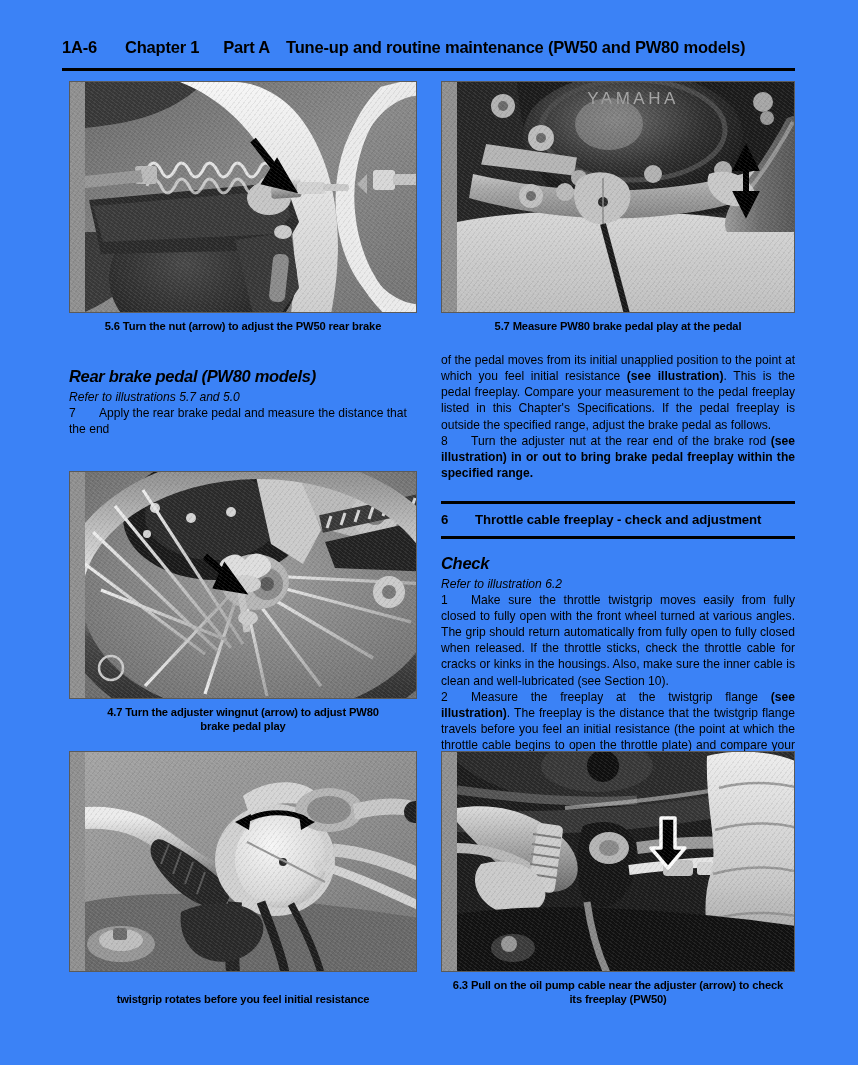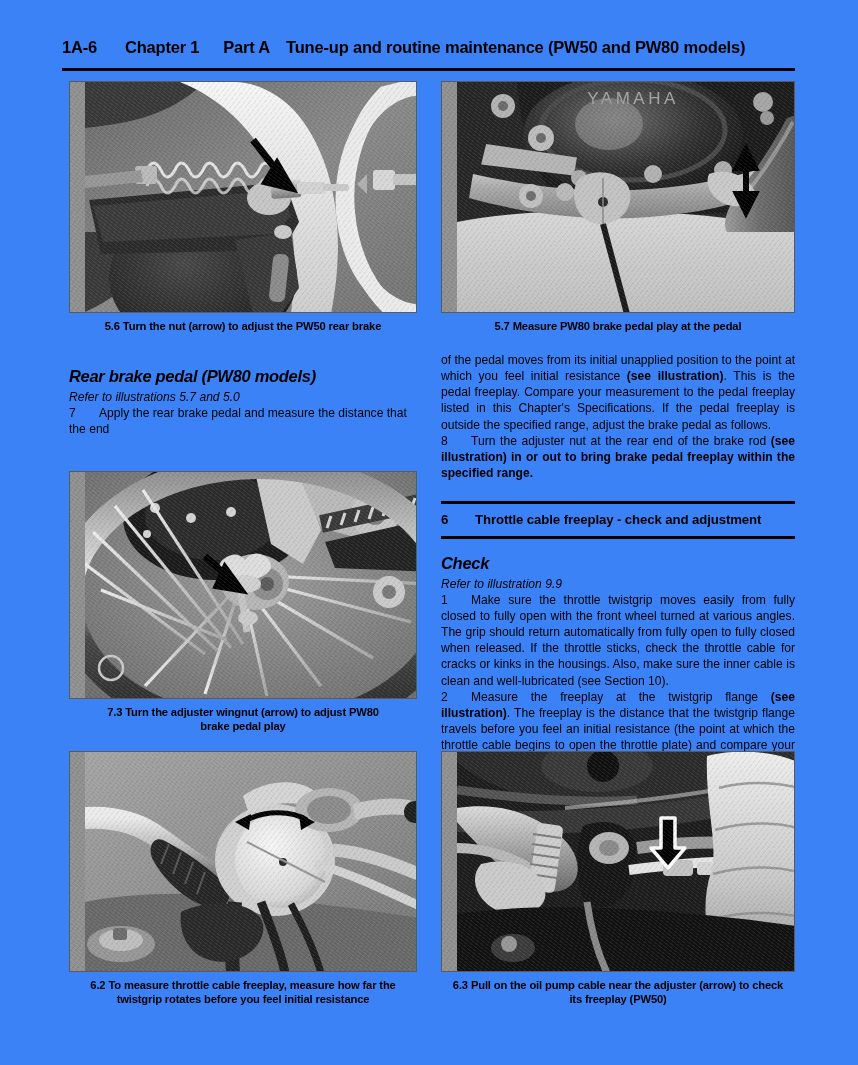--- a/index.html
+++ b/index.html
@@ -312,21 +312,21 @@
     <div class="section-block">
       <div class="section-rule-top"></div>
       <div class="section-title">
         <span class="snum">6</span>
         <span>Throttle cable freeplay - check and adjustment</span>
       </div>
       <div class="section-rule-bot"></div>
     </div>
 
     <div class="check-head">Check</div>
-    <div class="refline">Refer to illustration 9.9</div>
+    <div class="refline">Refer to illustration 6.2</div>
 
     <p class="para"><span class="num">1</span><span>Make sure the throttle twistgrip moves easily from fully closed to fully open with the front wheel turned at various angles. The grip should return automatically from fully open to fully closed when released. If the throttle sticks, check the throttle cable for cracks or kinks in the housings. Also, make sure the inner cable is clean and well-lubricated (see Section 10).</span></p>
 
     <p class="para"><span class="num">2</span><span>Measure the freeplay at the twistgrip flange </span><span class="bi">(see illustration)</span><span>. The freeplay is the distance that the twistgrip flange travels before you feel an initial resistance (the point at which the throttle cable begins to open the throttle plate) and compare your measurement to the range of freeplay listed in this Chapter's Specifications. If it's not within the specified range, adjust it as follows.</span></p>
   </div>
 
   <div class="figure" id="fig-5-8">
     <div class="photo">
       <svg width="348" height="228" viewBox="0 0 348 228" preserveAspectRatio="none">
         <defs>
@@ -409,21 +409,21 @@
 
         <circle cx="304" cy="120" r="16" fill="#cfcfcf"></circle>
           <circle cx="304" cy="120" r="7" fill="#7c7c7c"></circle>
 
         <circle cx="26" cy="196" r="12" fill="none" stroke="#cfcfcf" stroke-width="2.5"></circle>
         <rect width="348" height="228" fill="#000" opacity="0.02"></rect>
       </svg>
       <div class="grain"></div>
     </div>
     <div class="caption">
-      <span>7.3  Turn the adjuster wingnut (arrow) to adjust PW80</span><br>
+      <span>4.7  Turn the adjuster wingnut (arrow) to adjust PW80</span><br>
       <span>brake pedal play</span>
     </div>
   </div>
 
   <div class="figure" id="fig-6-2">
     <div class="photo">
       <svg width="348" height="221" viewBox="0 0 348 221" preserveAspectRatio="none">
         <defs>
           <linearGradient id="g62bg" x1="0" y1="0" x2="1" y2="1">
             <stop offset="0" stop-color="#a8a8a8"></stop>
@@ -483,21 +483,21 @@
         </g>
         <g fill="#000">
           <path d="M150 70 L166 62 L164 78 Z"></path>
           <path d="M230 70 L214 62 L216 78 Z"></path>
         </g>
         <rect width="348" height="221" fill="#000" opacity="0.02"></rect>
       </svg>
       <div class="grain"></div>
     </div>
     <div class="caption">
-      <span>6.2  To measure throttle cable freeplay, measure how far the</span><br>
+      <br>
       <span>twistgrip rotates before you feel initial resistance</span>
     </div>
   </div>
 
   <div class="figure" id="fig-6-3">
     <div class="photo">
       <svg width="354" height="221" viewBox="0 0 354 221" preserveAspectRatio="none">
         <defs>
           <linearGradient id="g63hand" x1="0" y1="0" x2="0" y2="1">
             <stop offset="0" stop-color="#f2f2f2"></stop>

